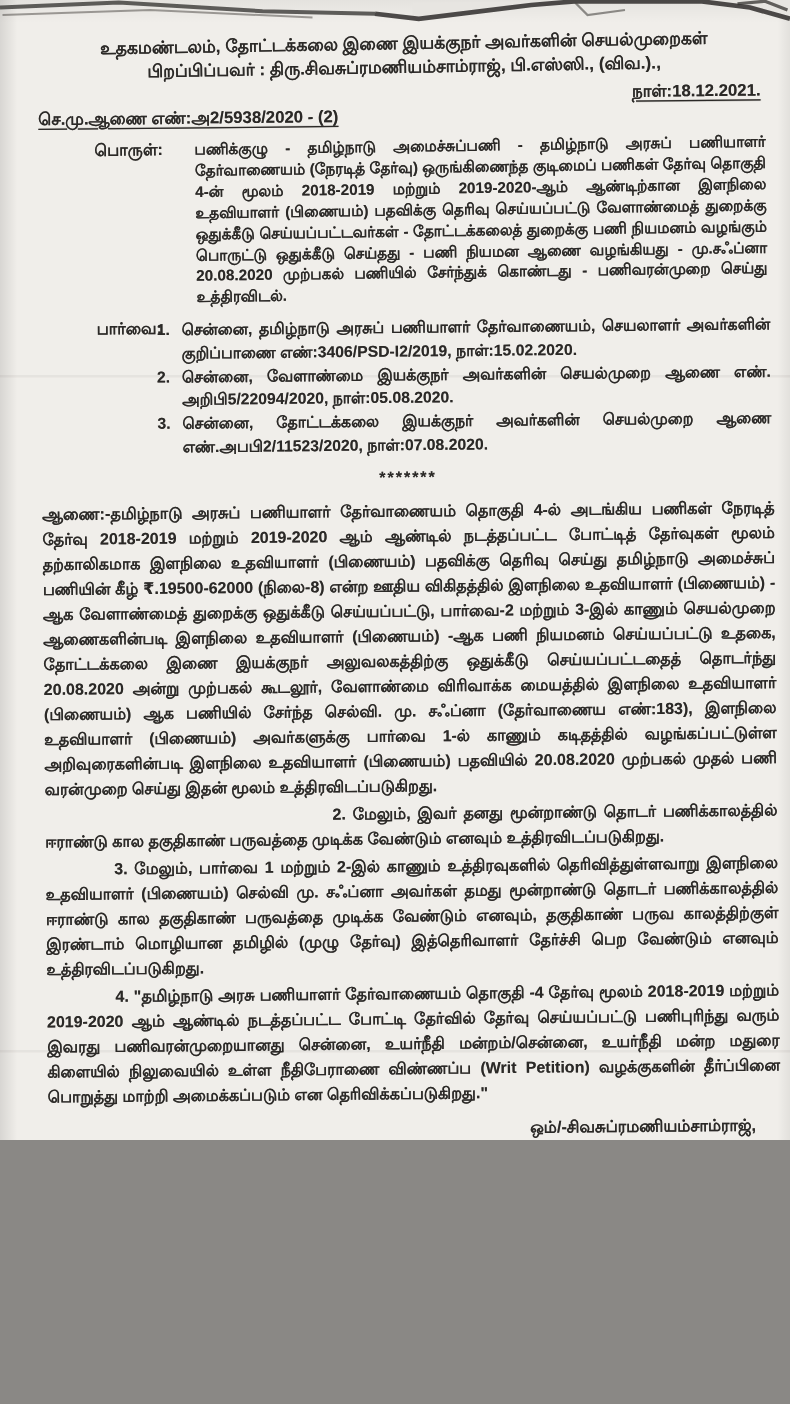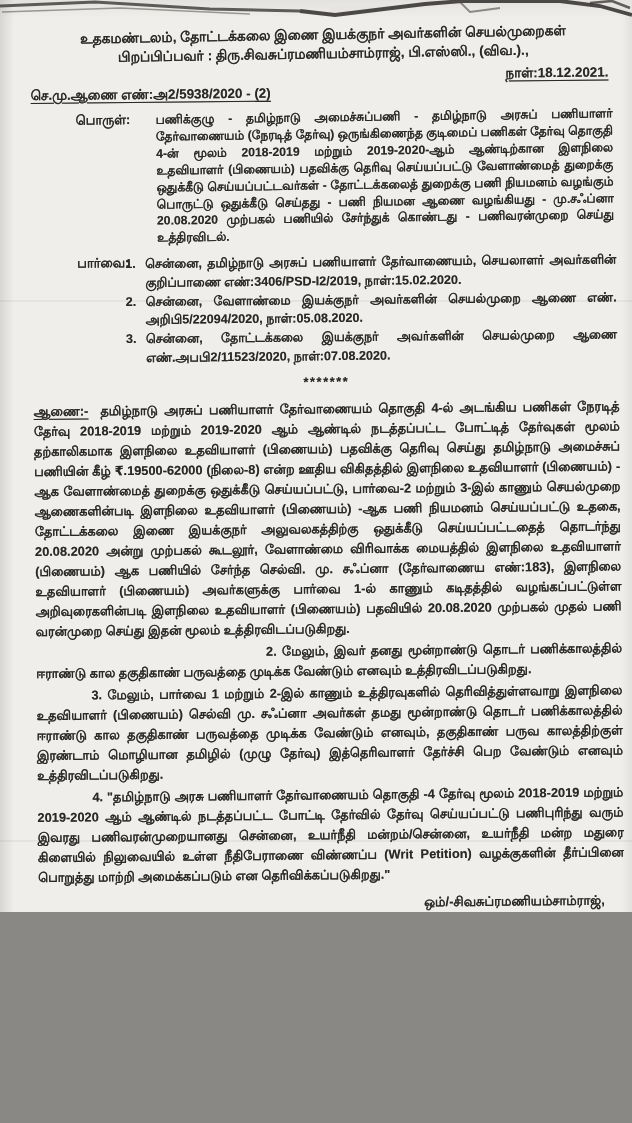--- a/index.html
+++ b/index.html
@@ -24,21 +24,21 @@
   .subject .lbl{width:80px;flex:0 0 80px;font-weight:700;font-size:13px;}
   .subject .txt{flex:1;font-size:12.2px;line-height:16.9px;font-weight:600;text-align:justify;padding-right:4px;}
   .refs{display:flex;margin:9px 0 0 45px;}
   .refs .lbl{width:48px;flex:0 0 48px;font-weight:700;font-size:13px;}
   .ref-item{display:flex;font-size:12.6px;line-height:18.7px;font-weight:600;}
   .ref-item .num{width:20px;flex:0 0 20px;}
   .ref-item .rtx{flex:1;text-align:justify;padding-right:2px;}
   .sep{text-align:center;font-weight:700;font-size:13px;letter-spacing:1.5px;margin-top:9px;}
   .body-para{font-size:12.8px;line-height:20px;font-weight:600;text-align:justify;margin-top:2px;}
   .p1{margin-top:10px;}
-  .order-lbl{font-weight:700;text-decoration:underline;text-underline-offset:3px;margin-right:12px;font-size:13.2px;}
+  .order-lbl{font-weight:700;text-underline-offset:3px;font-size:13.2px;}
   .p2{text-indent:230px;}
   .p3,.p4{text-indent:55px;}
   .signatory{width:fit-content;margin:9px 12px 0 auto;text-align:center;
              font-weight:700;font-size:13px;line-height:18.5px;}
   .recip{margin-top:11px;font-size:12.5px;line-height:15.7px;font-weight:600;}
   .recip .rl{white-space:nowrap;}
   .copies{font-size:12.5px;line-height:15.7px;font-weight:600;}
   .pen-underline{border-bottom:2px solid #3b4cc0;padding-bottom:1px;}
   .footer-row{display:flex;align-items:baseline;margin-top:4px;font-weight:700;font-size:12.8px;}
   .spare{margin-left:25px;}

